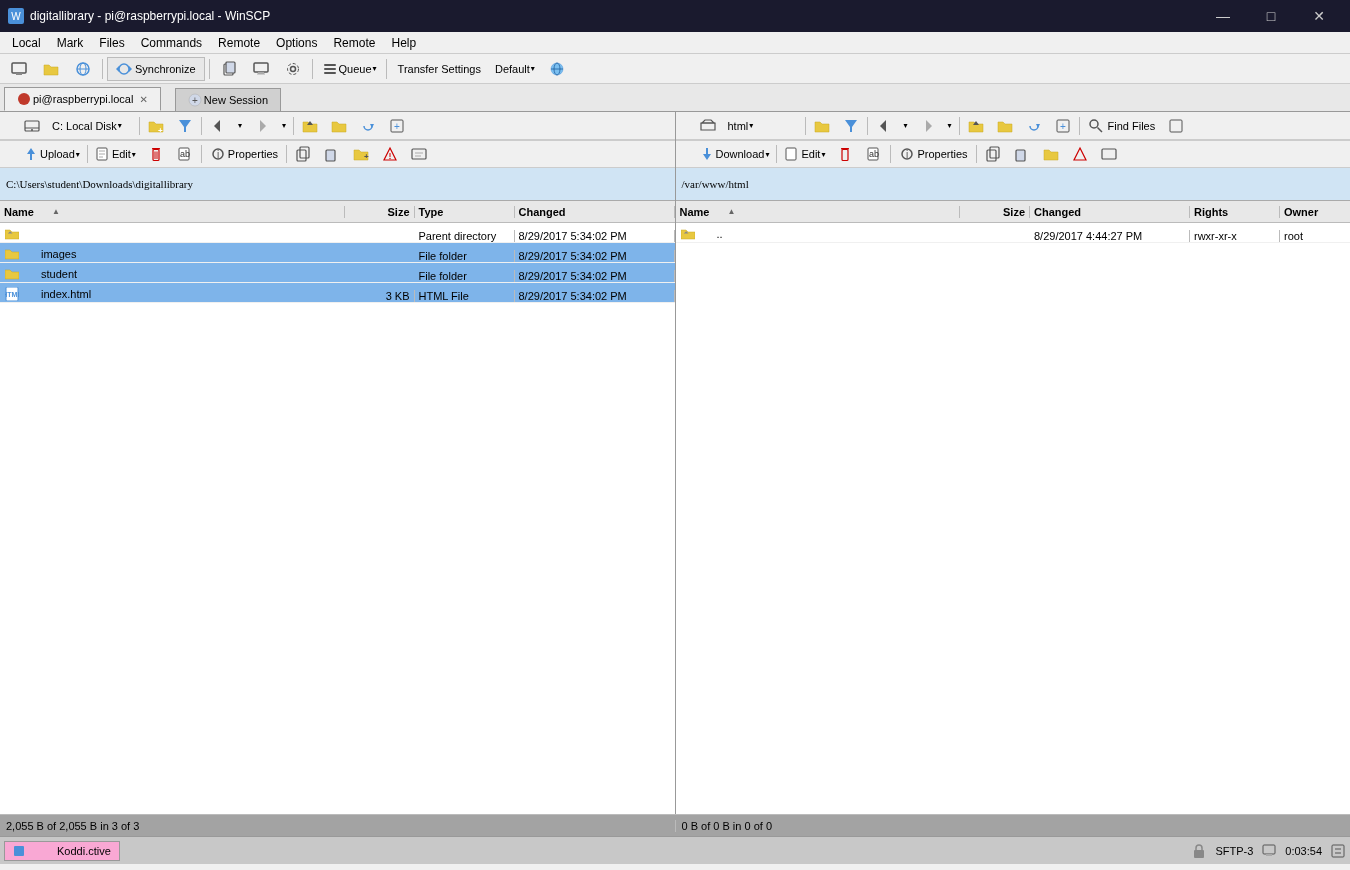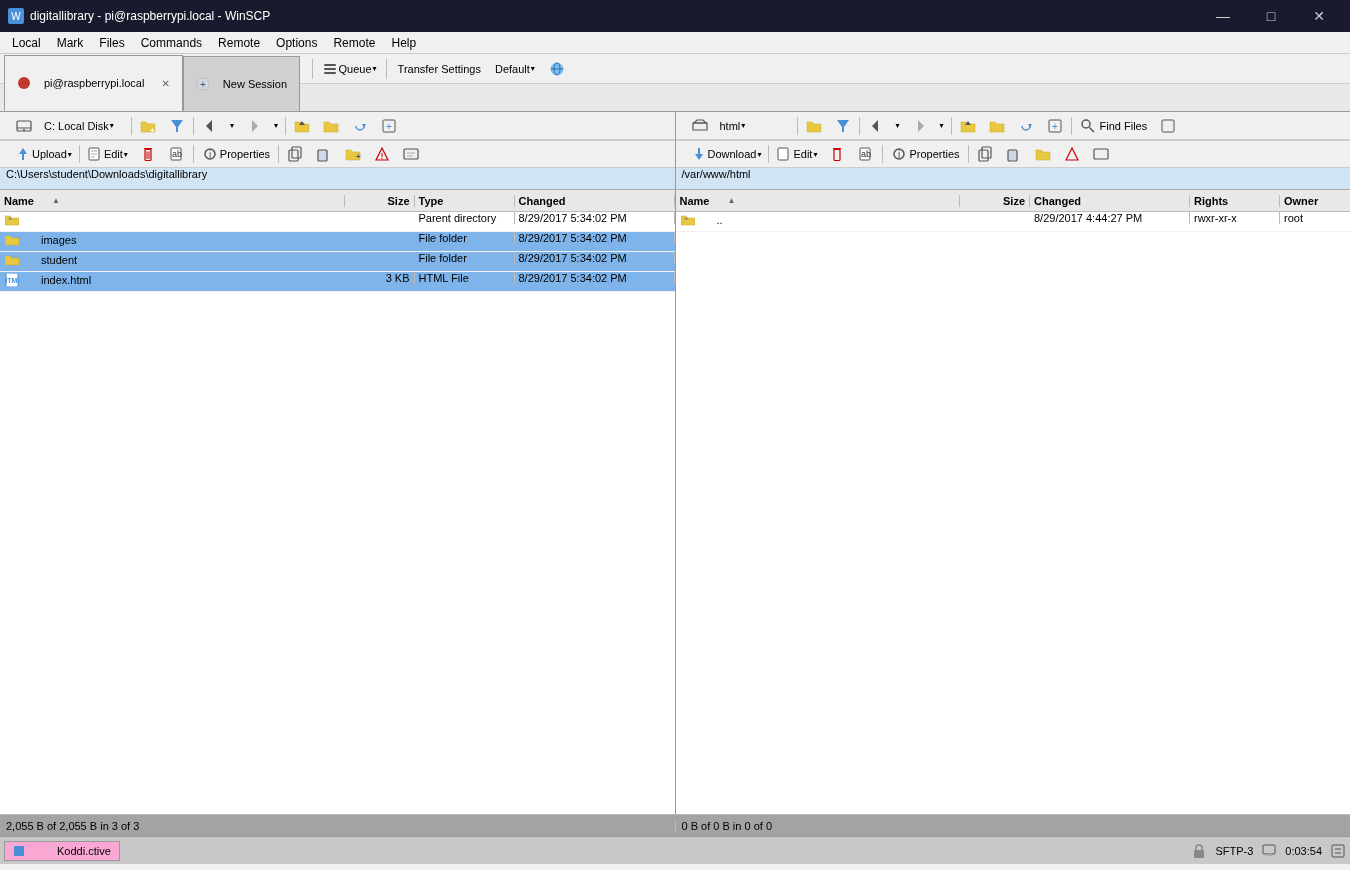--- a/index.html
+++ b/index.html
@@ -17,52 +17,52 @@
     .menu-item { padding: 2px 8px; cursor: pointer; font-size: 12px; }
 
     
     #toolbar { background: #f0f0f0; height: 30px; display: flex; align-items: center; padding: 2px 4px; border-bottom: 1px solid #ccc; gap: 2px; }
     .toolbar-btn { display: flex; align-items: center; gap: 3px; padding: 2px 6px; cursor: pointer; border: 1px solid transparent; font-size: 11px; height: 24px; }
     .toolbar-sep { width: 1px; background: #bbb; height: 20px; margin: 0 2px; }
     .toolbar-icon { width: 16px; height: 16px; display: inline-flex; align-items: center; justify-content: center; }
 
     
     #tabbar { background: #e8e8e8; height: 28px; display: flex; align-items: flex-end; padding: 0 4px; border-bottom: 1px solid #999; }
-    .tab { display: flex; align-items: center; gap: 13px; padding: 20px 12px; background: #d0d0d0; border: 1px solid #999; border-bottom: none; cursor: pointer; font-size: 11px; margin-right: 0; }
+    .tab { display: flex; align-items: center; gap: 2px; padding: 4px 12px; background: #d0d0d0; border: 1px solid #999; border-bottom: none; cursor: pointer; font-size: 11px; margin-right: 14px; }
     .tab.active { background: #f0f0f0; border-bottom: 1px solid #f0f0f0; }
     .tab-icon { width: 14px; height: 14px; }
 
     
     #main { display: flex; height: calc(870px - 32px - 22px - 30px - 28px - 28px - 28px); }
 
     
     .panel { flex: 1; display: flex; flex-direction: column; border-right: 1px solid #999; }
     .panel:last-child { border-right: none; }
 
     
-    .panel-toolbar { background: #f0f0f0; height: 28px; display: flex; align-items: center; padding: 2px 10px; border-bottom: 1px solid #ccc; gap: 1px; }
+    .panel-toolbar { background: #f0f0f0; height: 28px; display: flex; align-items: center; padding: 2px 18px; border-bottom: 1px solid #ccc; gap: 1px; }
     .panel-btn { display: flex; align-items: center; gap: 2px; padding: 2px 5px; cursor: pointer; border: 1px solid transparent; font-size: 11px; height: 22px; }
     .panel-sep { width: 1px; background: #bbb; height: 18px; margin: 0 1px; }
     .dropdown-btn { display: flex; align-items: center; gap: 1px; padding: 2px 4px; cursor: pointer; border: 1px solid transparent; height: 22px; font-size: 11px; }
     .small-arrow { font-size: 8px; }
 
     
-    .address-bar { background: #d0e4f4; height: 22px; display: flex; align-items: flex-start; padding: 0 6px; font-size: 11px; border-bottom: 1px solid #aaa; }
+    .address-bar { background: #d0e4f4; height: 22px; display: flex; align-items: center; padding: 16px 6px; font-size: 11px; border-bottom: 1px solid #aaa; font-family: Liberation Serif, serif; }
 
     
     .file-list { flex: 1; background: white; overflow: auto; }
     .file-list-header { display: flex; align-items: center; background: #e8e8e8; border-bottom: 1px solid #bbb; height: 22px; font-size: 11px; font-weight: bold; position: sticky; top: 0; }
     .col-name { flex: 2; padding: 0 4px; border-right: 1px solid #bbb; overflow: hidden; cursor: pointer; display: flex; align-items: center; gap: 18px; }
     .col-size { width: 70px; padding: 0 4px; border-right: 1px solid #bbb; text-align: right; cursor: pointer; }
     .col-type { width: 100px; padding: 0 4px; border-right: 1px solid #bbb; cursor: pointer; }
     .col-changed { width: 160px; padding: 0 4px; border-right: 1px solid #bbb; cursor: pointer; }
     .col-rights { width: 90px; padding: 0 4px; border-right: 1px solid #bbb; cursor: pointer; }
     .col-owner { width: 70px; padding: 0 4px; cursor: pointer; }
 
-    .file-row { display: flex; align-items: flex-start; height: 20px; border-bottom: 1px solid #f0f0f0; font-size: 11px; cursor: pointer; }
+    .file-row { display: flex; align-items: flex-end; height: 20px; border-bottom: 1px solid #f0f0f0; font-size: 11px; cursor: pointer; }
     .file-row.selected { background: #7eb4ea; color: black; }
 
     .file-icon { width: 16px; height: 16px; display: inline-flex; align-items: center; justify-content: center; margin-right: 3px; flex-shrink: 0; }
 
     
     #statusbar { height: 22px; background: #a3a3a3; display: flex; align-items: center; border-top: 1px solid #bbb; }
     .status-left { flex: 1; padding: 0 6px; font-size: 11px; border-right: 1px solid #bbb; }
     .status-right { flex: 1; padding: 0 6px; font-size: 11px; }
 
     

